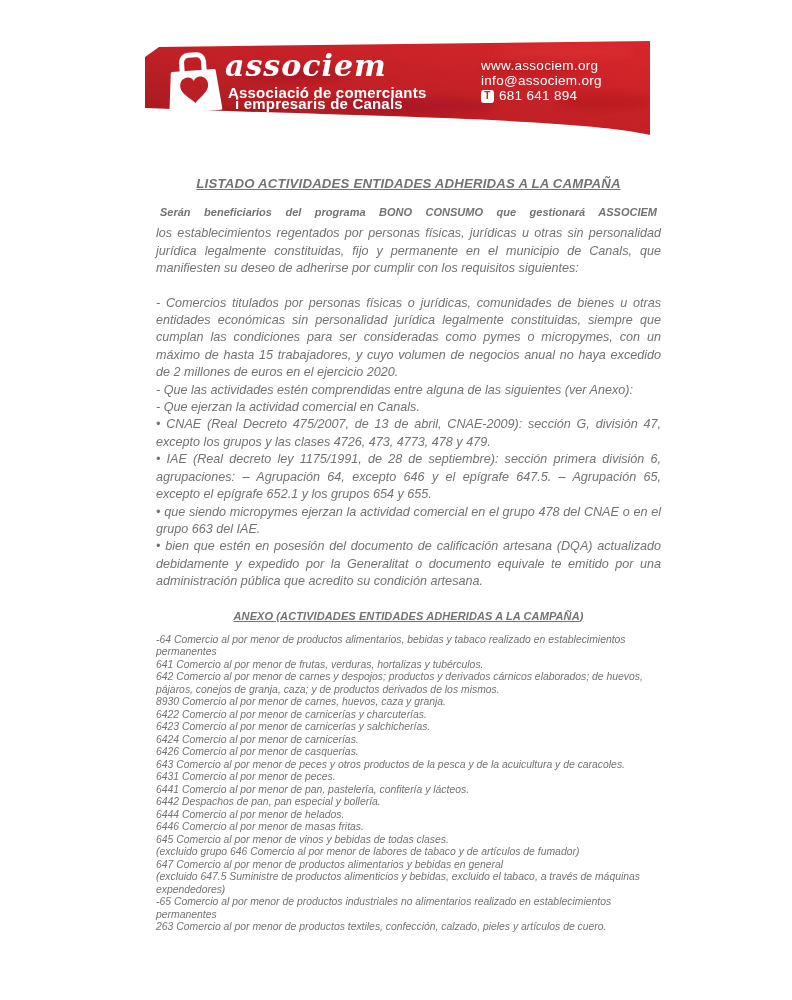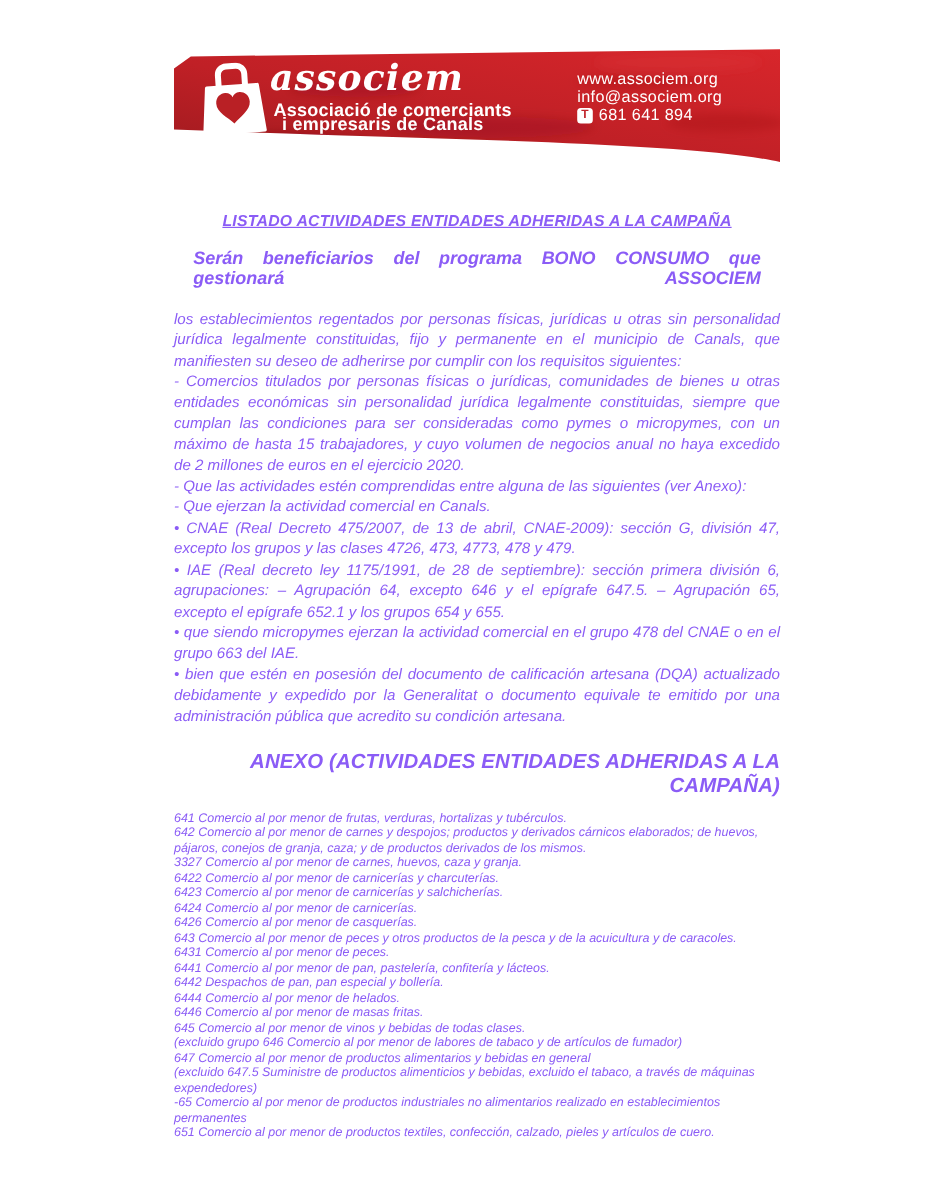--- a/index.html
+++ b/index.html
@@ -26,35 +26,35 @@
     font-size:13.5px;line-height:14.5px;letter-spacing:.3px;white-space:nowrap;
   }
   .phone-row{display:flex;align-items:center;gap:5px;margin-top:1px;}
   .phone-icon{
     display:inline-flex;width:13px;height:13px;background:#fff;border-radius:3px;
     color:#c1272d;font-weight:bold;font-size:10px;align-items:center;justify-content:center;
     font-style:normal;
   }
   
   .content{
-    position:absolute;left:145px;top:176px;width:505px;color:#8b5cf6;font-style:italic;
+    position:absolute;left:156px;top:176px;width:505px;color:#737373;font-style:italic;
   }
   .doc-title{
     margin:0 0 13px;text-align:center;font-size:13.2px;font-weight:bold;
     text-decoration:underline;letter-spacing:.2px;
   }
   .lead{
-    margin:16px;text-align:justify;text-align-last:justify;font-weight:bold;
-    font-size:15px;line-height:17.4px;
+    margin:4px;text-align:justify;text-align-last:justify;font-weight:bold;
+    font-size:11px;line-height:17.4px;
   }
   .body-par{margin:0;text-align:justify;font-size:12.6px;line-height:17.4px;}
-  .reqs{}
+  .reqs{margin-top:17px;}
   .anexo-title{
-    margin:19px 0 12px;text-align:right;font-size:17px;font-weight:bold;
-    letter-spacing:.1px;
+    margin:19px 0 12px;text-align:center;font-size:11px;font-weight:bold;
+    text-decoration:underline;letter-spacing:.1px;
   }
   .anexo{font-size:10.4px;line-height:12.5px;}
 </style>
 </head>
 <body>
 
 <div class="page">
 
   <div class="banner">
     <svg class="ribbon" viewBox="0 0 505 100" preserveAspectRatio="none">
@@ -120,35 +120,36 @@
       <p class="body-par">- Que ejerzan la actividad comercial en Canals.</p>
       <p class="body-par">• CNAE (Real Decreto 475/2007, de 13 de abril, CNAE-2009): sección G, división 47, excepto los grupos y las clases 4726, 473, 4773, 478 y 479.</p>
       <p class="body-par">• IAE (Real decreto ley 1175/1991, de 28 de septiembre): sección primera división 6, agrupaciones: – Agrupación 64, excepto 646 y el epígrafe 647.5. – Agrupación 65, excepto el epígrafe 652.1 y los grupos 654 y 655.</p>
       <p class="body-par">• que siendo micropymes ejerzan la actividad comercial en el grupo 478 del CNAE o en el grupo 663 del IAE.</p>
       <p class="body-par">• bien que estén en posesión del documento de calificación artesana (DQA) actualizado debidamente y expedido por la Generalitat o documento equivale te emitido por una administración pública que acredito su condición artesana.</p>
     </div>
 
     <h2 class="anexo-title">ANEXO (ACTIVIDADES ENTIDADES ADHERIDAS A LA CAMPAÑA)</h2>
 
     <div class="anexo">
+      <div>-64 Comercio al por menor de productos alimentarios, bebidas y tabaco realizado en establecimientos permanentes</div>
       <div>641 Comercio al por menor de frutas, verduras, hortalizas y tubérculos.</div>
       <div>642 Comercio al por menor de carnes y despojos; productos y derivados cárnicos elaborados; de huevos, pájaros, conejos de granja, caza; y de productos derivados de los mismos.</div>
-      <div>3327 Comercio al por menor de carnes, huevos, caza y granja.</div>
+      <div>8930 Comercio al por menor de carnes, huevos, caza y granja.</div>
       <div>6422 Comercio al por menor de carnicerías y charcuterías.</div>
       <div>6423 Comercio al por menor de carnicerías y salchicherías.</div>
       <div>6424 Comercio al por menor de carnicerías.</div>
       <div>6426 Comercio al por menor de casquerías.</div>
       <div>643 Comercio al por menor de peces y otros productos de la pesca y de la acuicultura y de caracoles.</div>
       <div>6431 Comercio al por menor de peces.</div>
       <div>6441 Comercio al por menor de pan, pastelería, confitería y lácteos.</div>
       <div>6442 Despachos de pan, pan especial y bollería.</div>
       <div>6444 Comercio al por menor de helados.</div>
       <div>6446 Comercio al por menor de masas fritas.</div>
       <div>645 Comercio al por menor de vinos y bebidas de todas clases.</div>
       <div>(excluido grupo 646 Comercio al por menor de labores de tabaco y de artículos de fumador)</div>
       <div>647 Comercio al por menor de productos alimentarios y bebidas en general</div>
       <div>(excluido 647.5 Suministre de productos alimenticios y bebidas, excluido el tabaco, a través de máquinas expendedores)</div>
       <div>-65 Comercio al por menor de productos industriales no alimentarios realizado en establecimientos permanentes</div>
-      <div>651 Comercio al por menor de productos textiles, confección, calzado, pieles y artículos de cuero.</div>
+      <div>263 Comercio al por menor de productos textiles, confección, calzado, pieles y artículos de cuero.</div>
     </div>
 
   </div>
 </div>
 
 </body></html>

